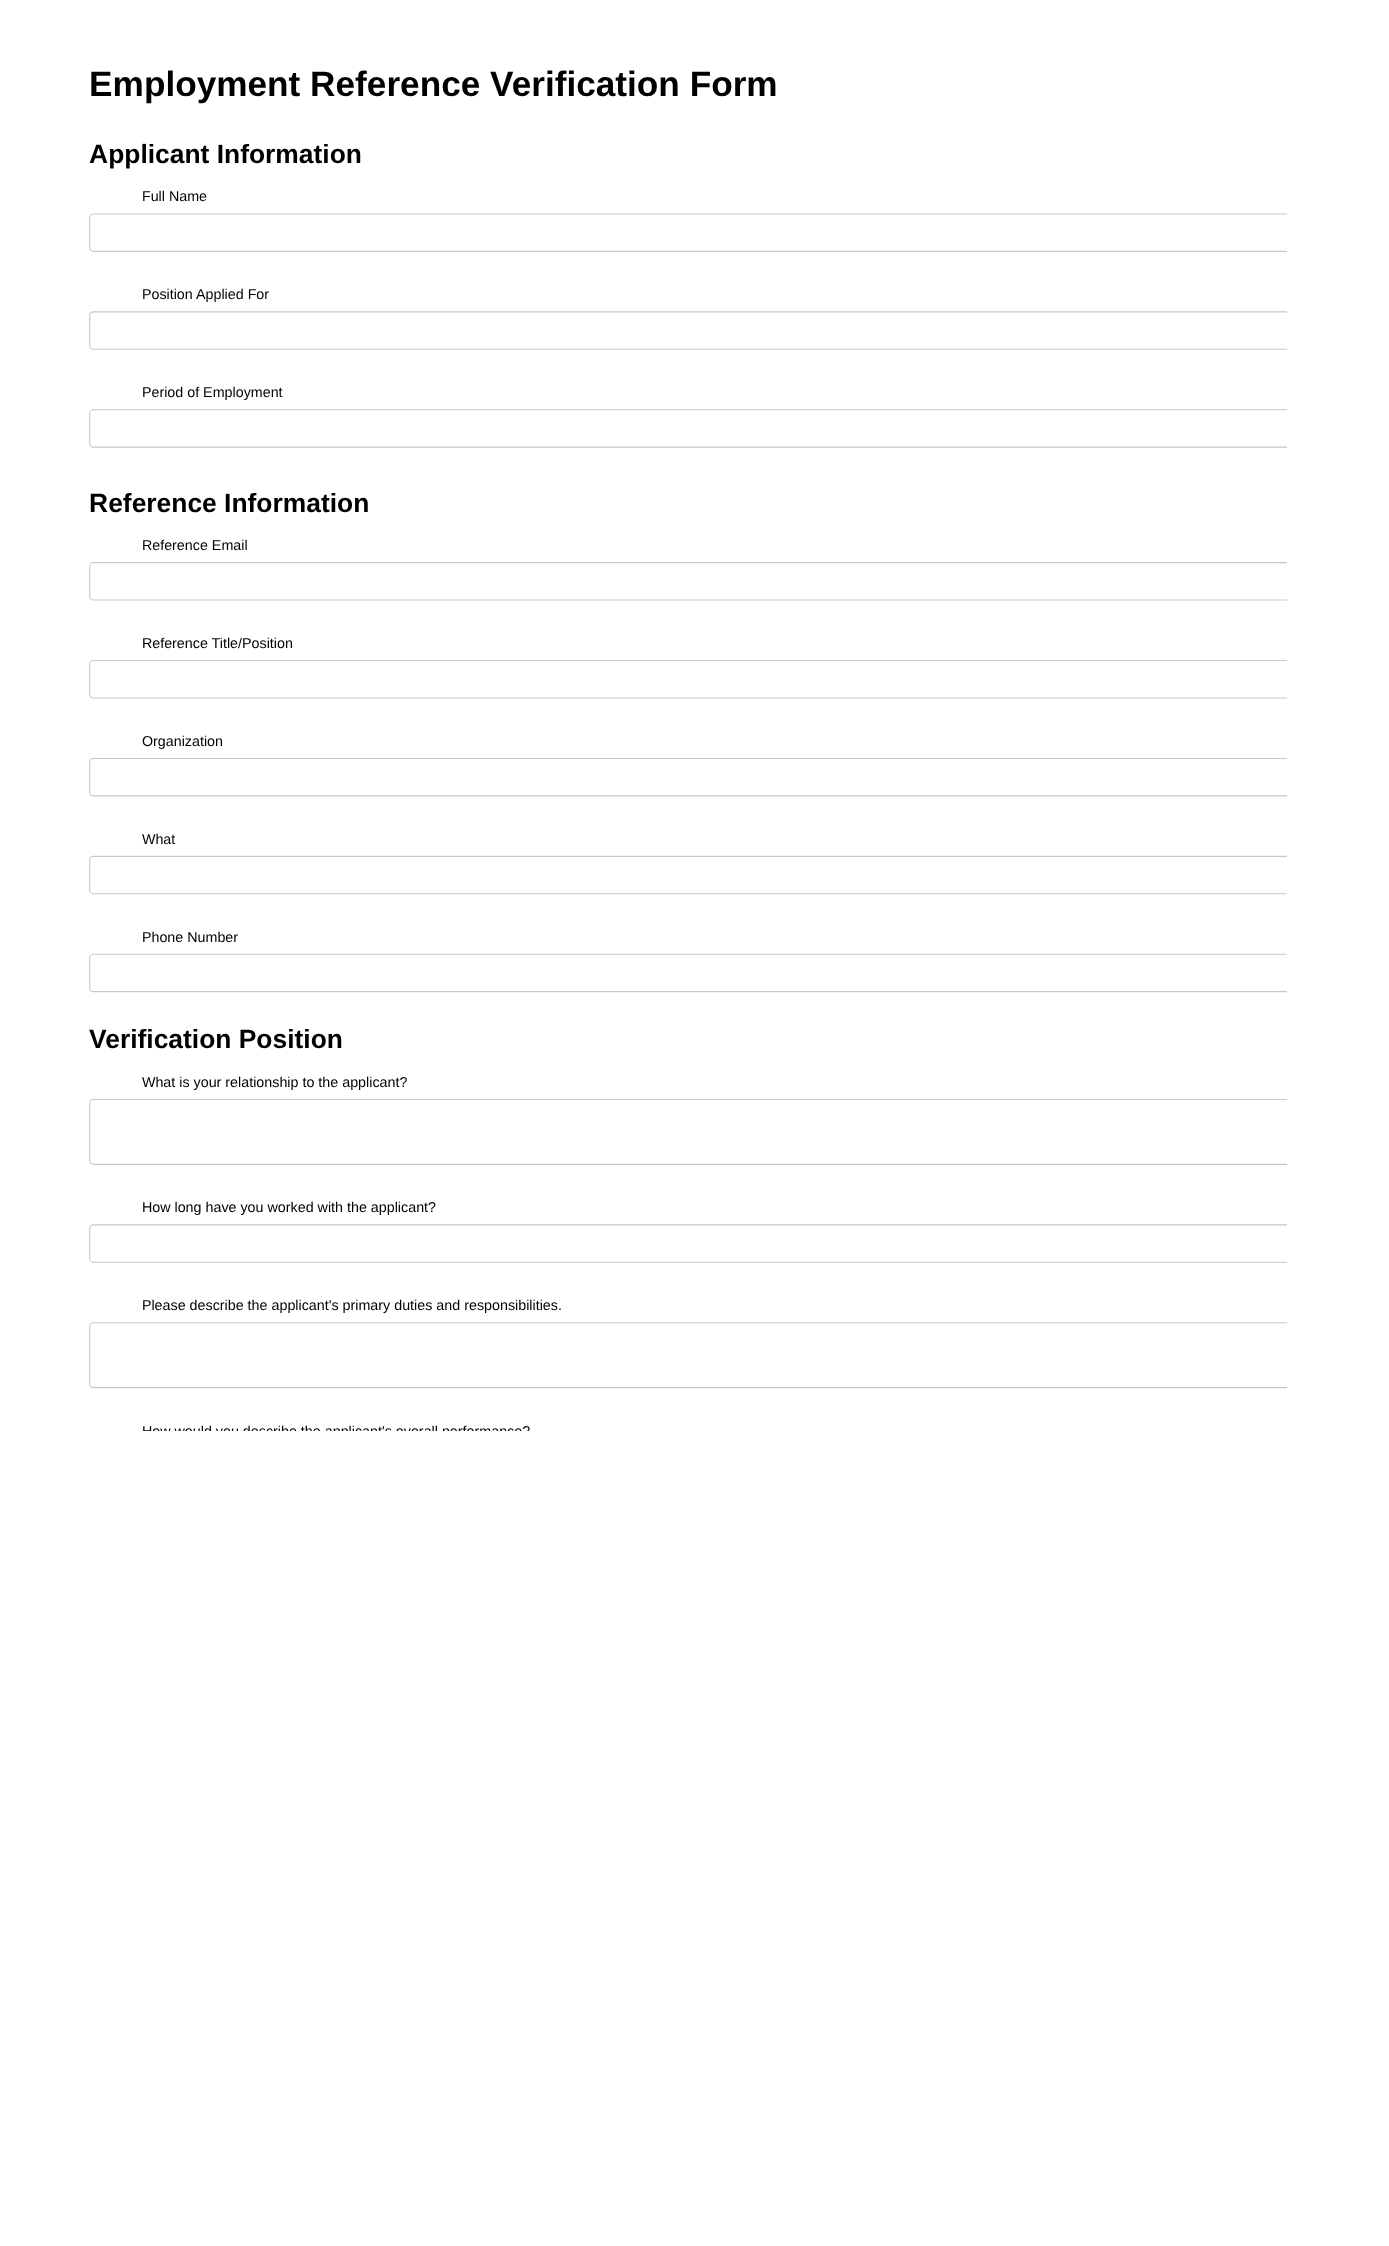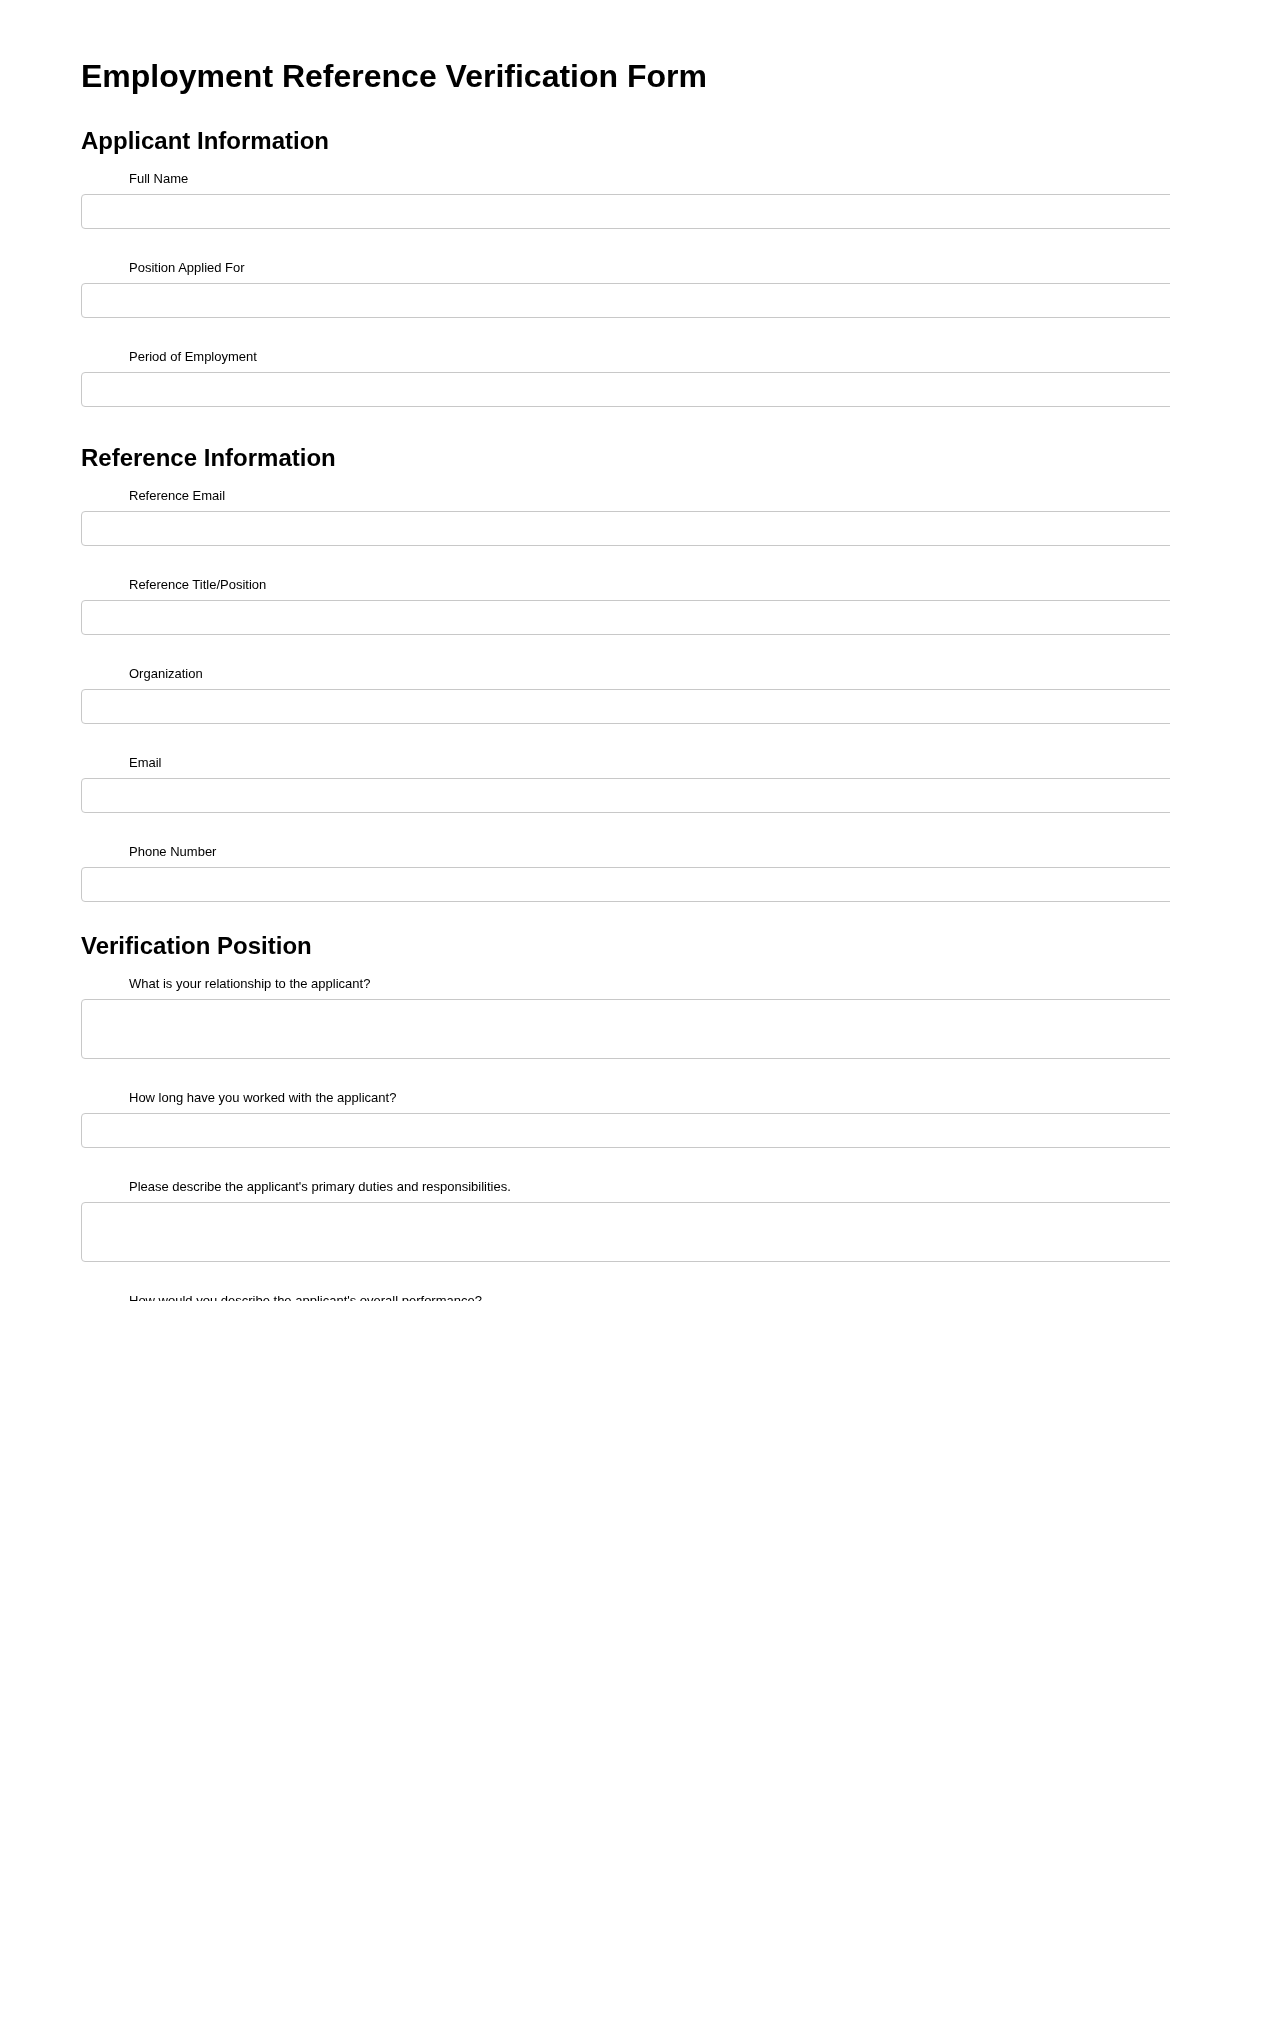--- a/index.html
+++ b/index.html
@@ -112,21 +112,21 @@
       </div>
       <div class="field">
         <label>Reference Title/Position</label>
         <input class="text" type="text" value="" style="">
       </div>
       <div class="field">
         <label>Organization</label>
         <input class="text" type="text" value="" style="">
       </div>
       <div class="field">
-        <label>Email</label>
+        <label>What</label>
         <input class="text" type="email" value="" style="">
       </div>
       <div class="field">
         <label>Phone Number</label>
         <input class="text" type="tel" value="" style="">
       </div>
     </div>
 
     <div class="section" style="top:931px;">
       <h2>Verification Position</h2>

